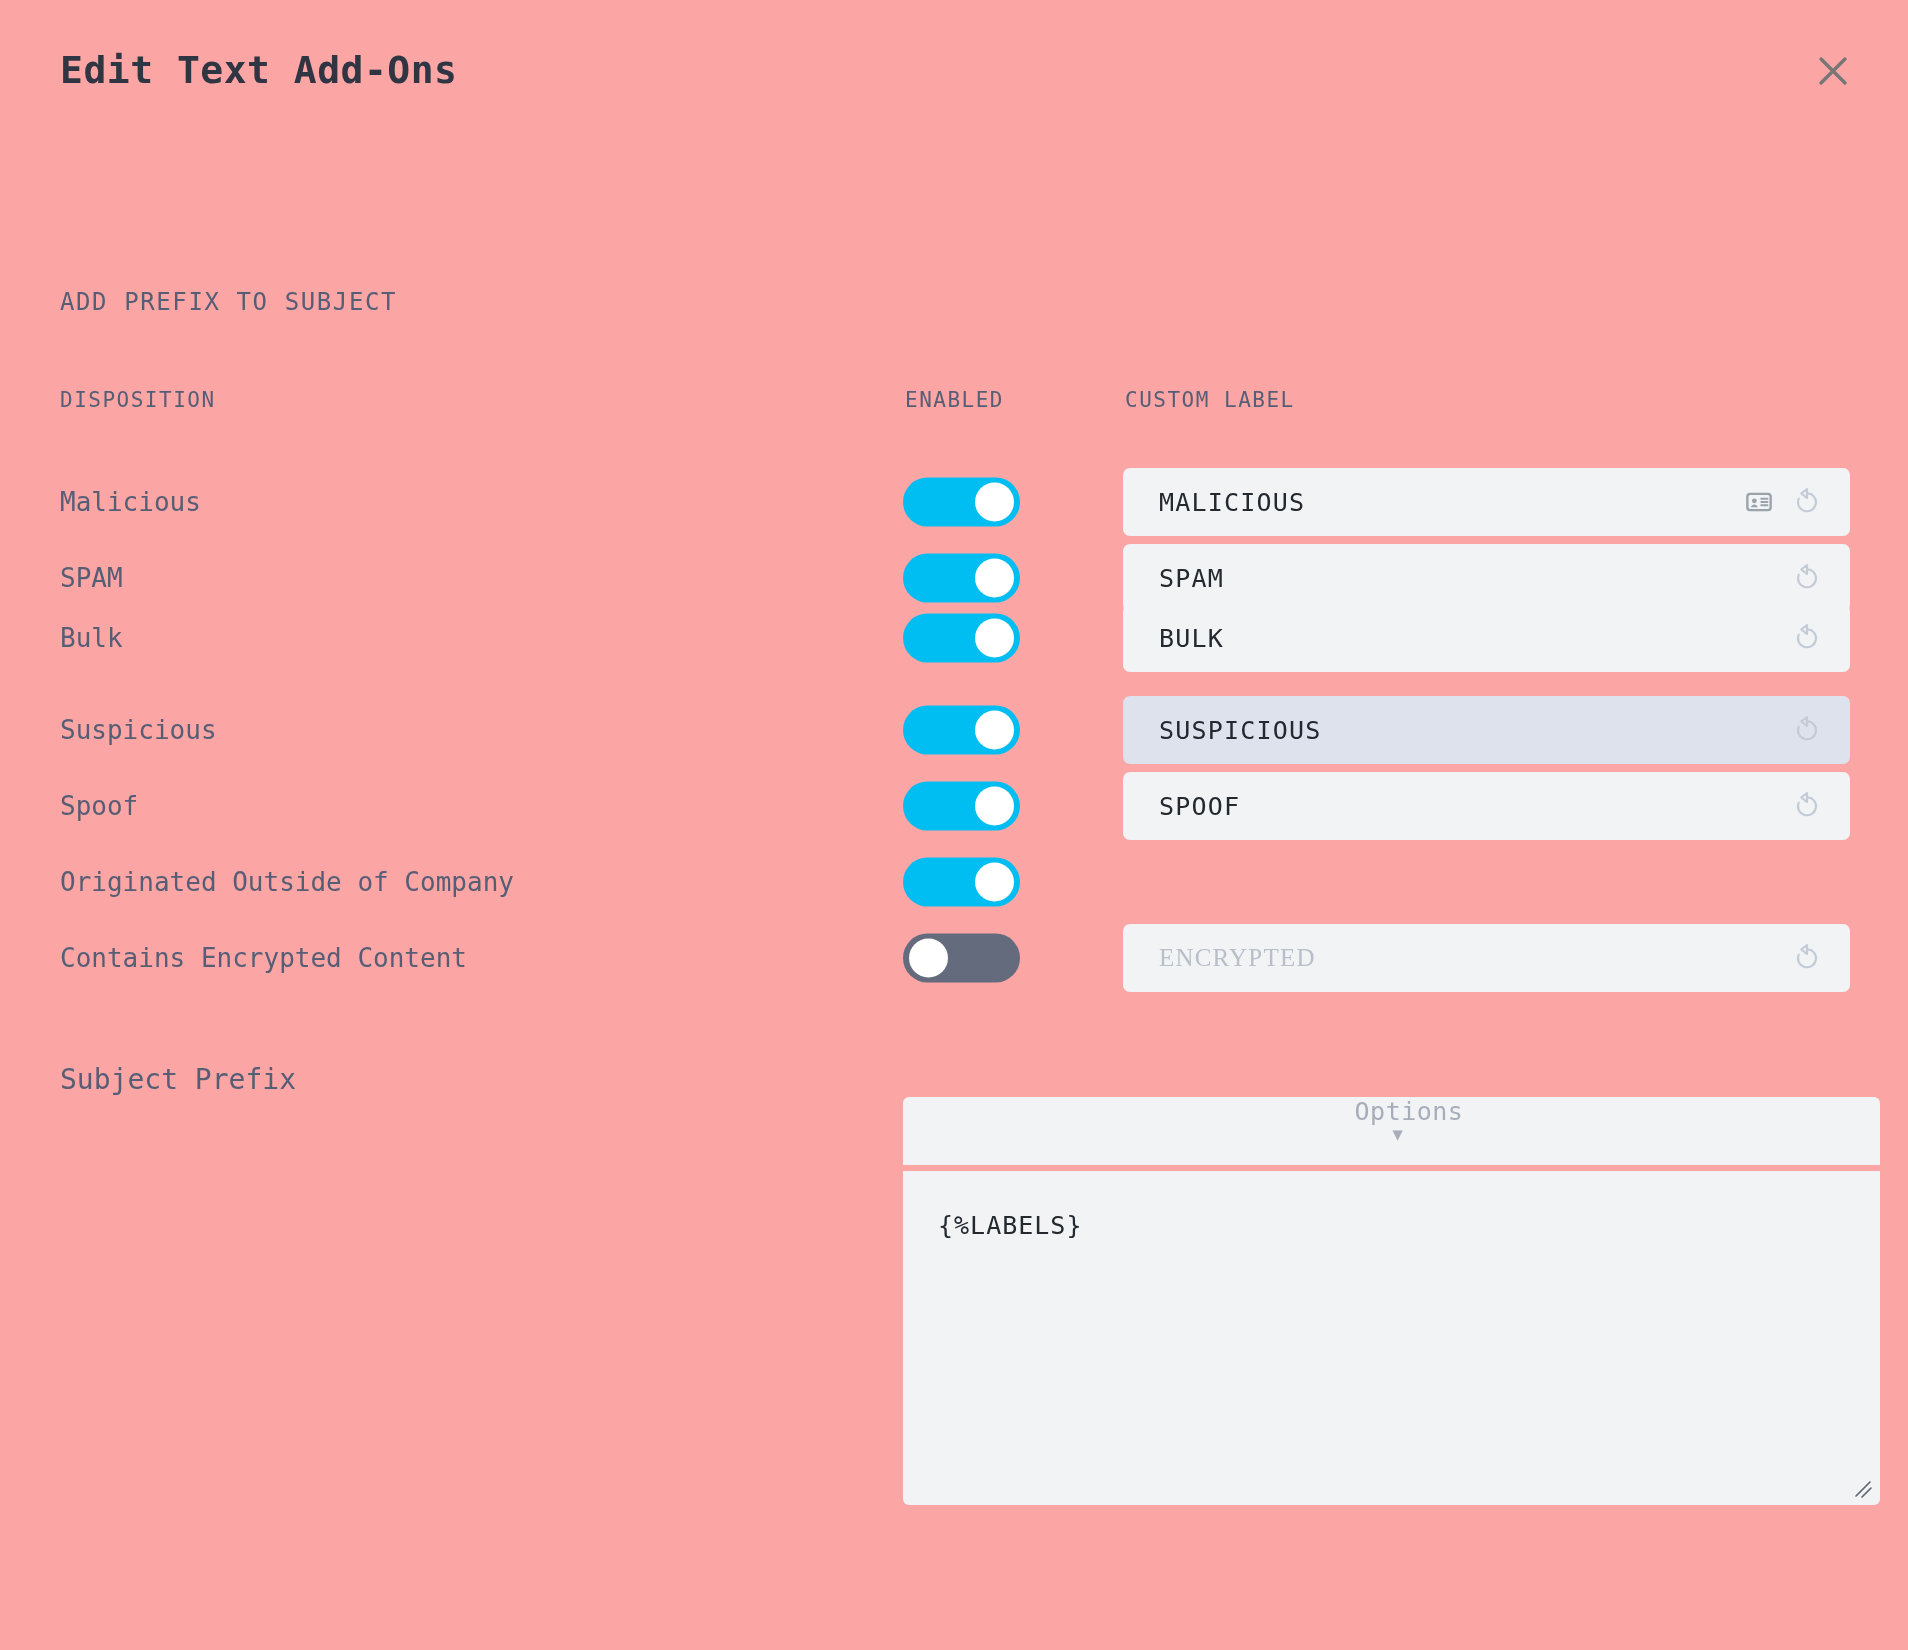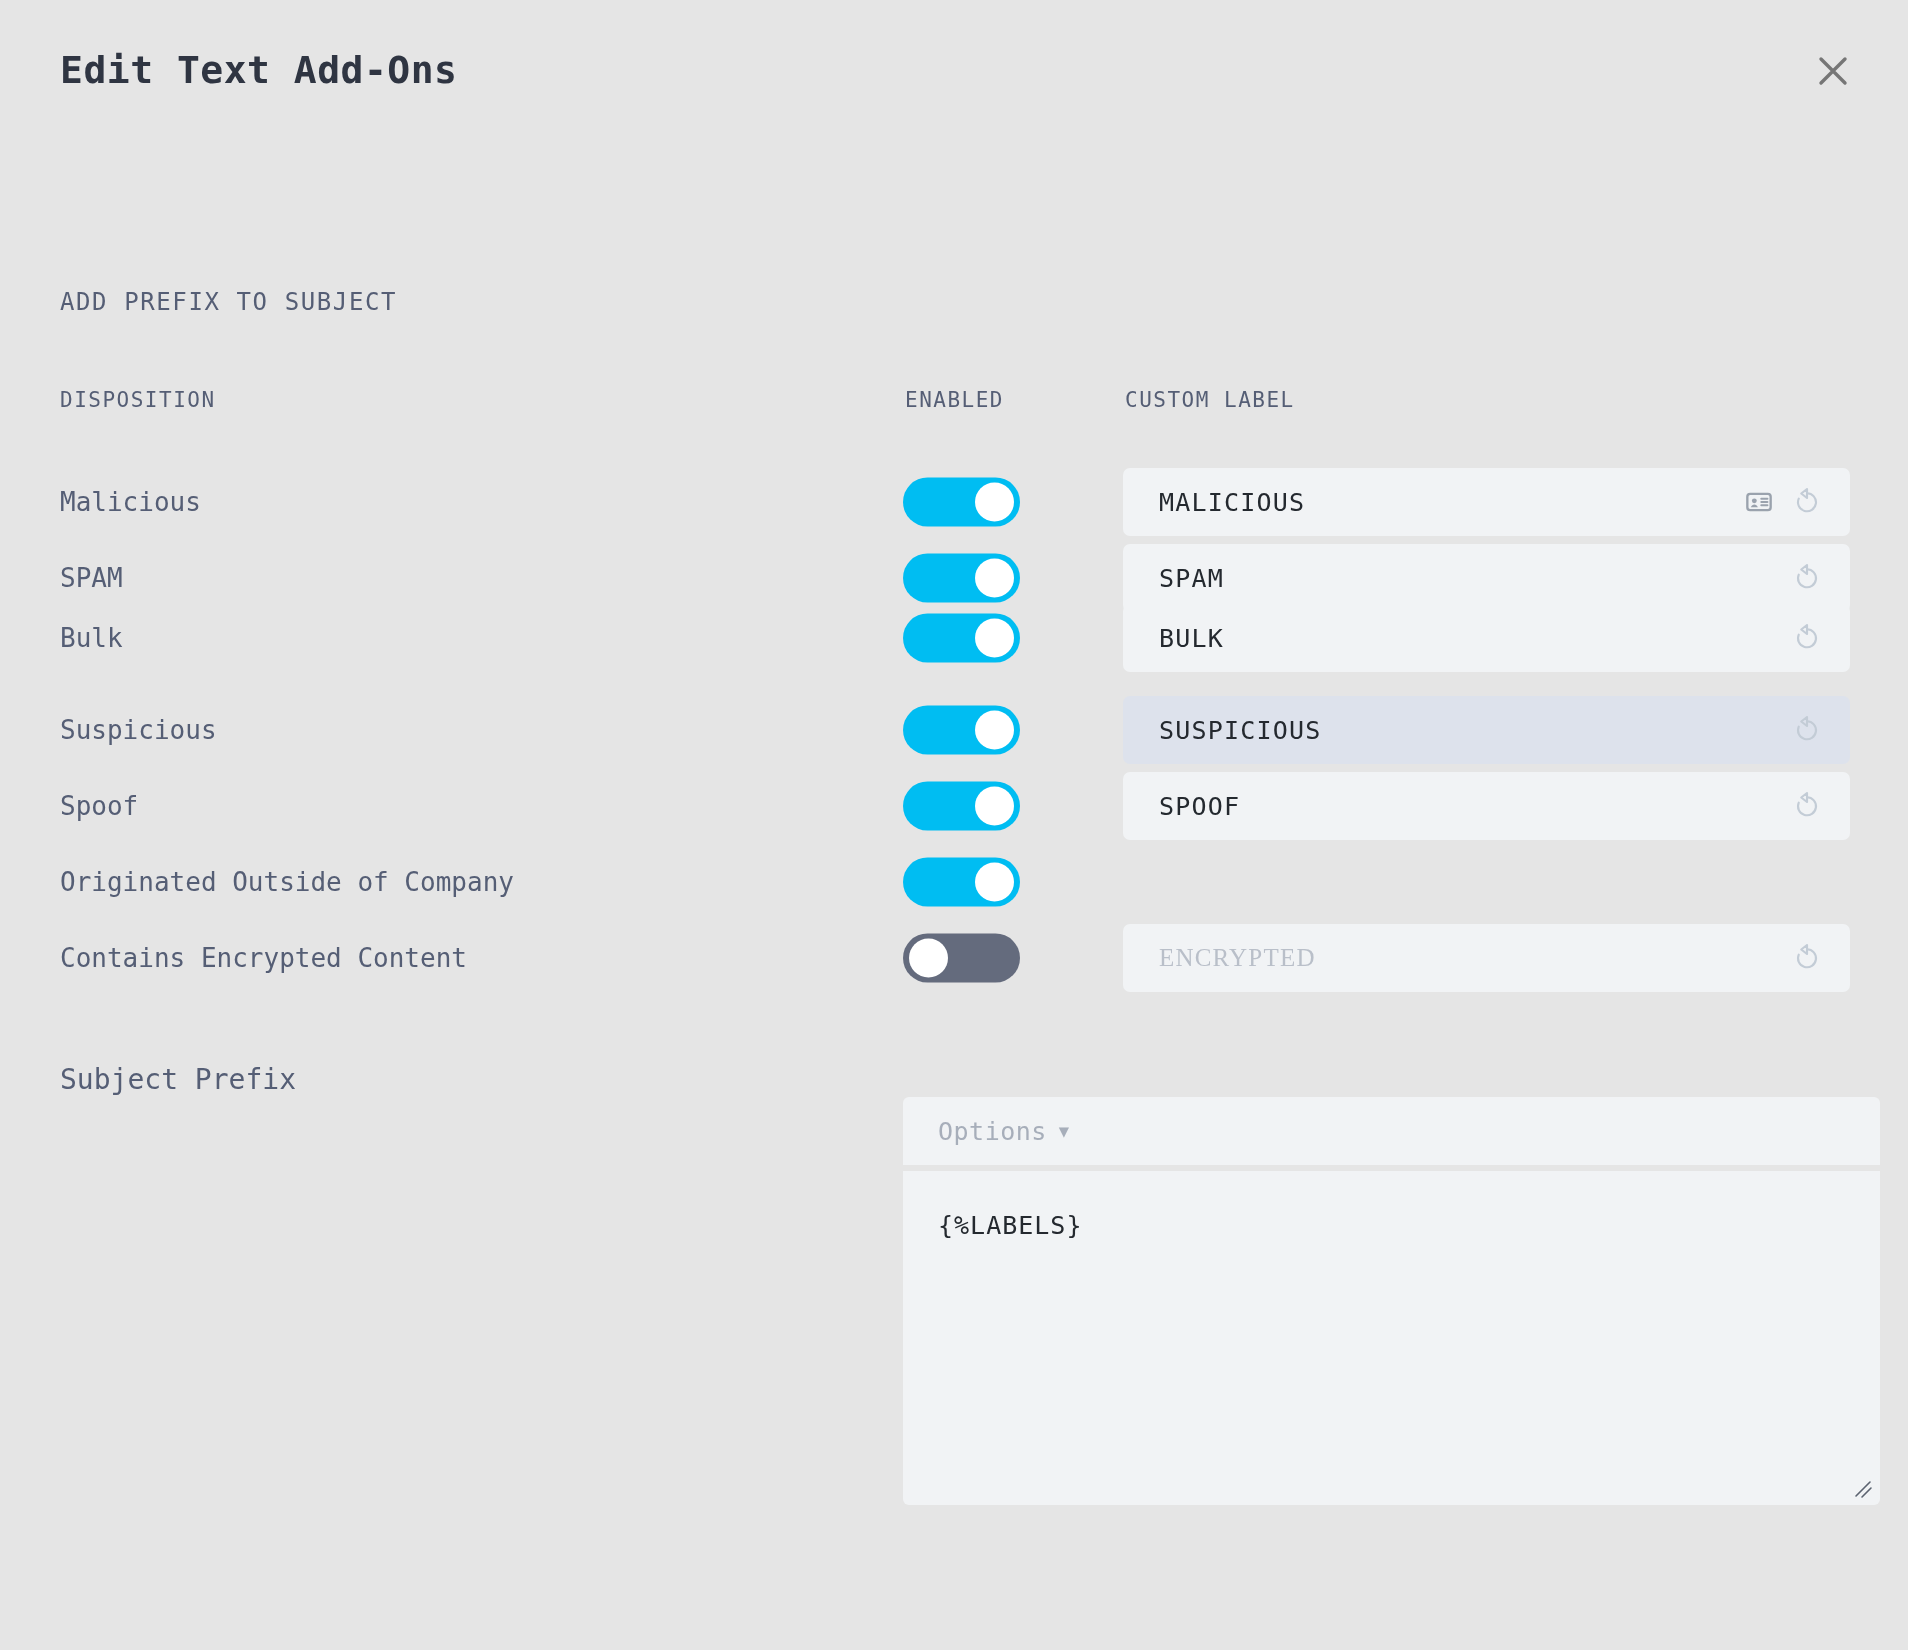--- a/index.html
+++ b/index.html
@@ -13,21 +13,21 @@
     --reset:#c3ccd6;
   }
   *{box-sizing:border-box;}
   html,body{margin:0;padding:0;}
   body{
     width:1908px;height:1650px;
     background:#ffffff;
     font-family:"DejaVu Sans Mono","Liberation Mono",monospace;
     overflow:hidden;
   }
-  .dialog{position:relative;width:1908px;height:1650px;background:#e5e5e5;}
+  .dialog{position:relative;width:1908px;height:1650px;background:#fca5a5;}
 
   
   .title{
     position:absolute;left:60px;top:48px;
     font-size:38px;font-weight:bold;letter-spacing:0.5px;
     color:var(--ink-strong);
     white-space:nowrap;
   }
   .close-btn{
     position:absolute;right:46px;top:42px;
@@ -111,20 +111,21 @@
     position:absolute;left:60px;top:1063px;
     font-size:28px;color:var(--ink);white-space:nowrap;
   }
   .options-bar{
     position:absolute;left:903px;top:1097px;
     width:977px;height:68px;
     background:var(--field-bg);
     border-radius:6px 6px 0 0;
     display:flex;align-items:center;
     cursor:pointer;
+    flex-direction:column;
   }
   .options-bar .opt-text{
     margin-left:35px;font-size:25px;color:#a7aeba;letter-spacing:0.5px;
   }
   .options-bar .caret{
     margin-left:12px;font-size:17px;color:#a7aeba;line-height:1;
   }
   .textarea{
     position:absolute;left:903px;top:1171px;
     width:977px;height:334px;

